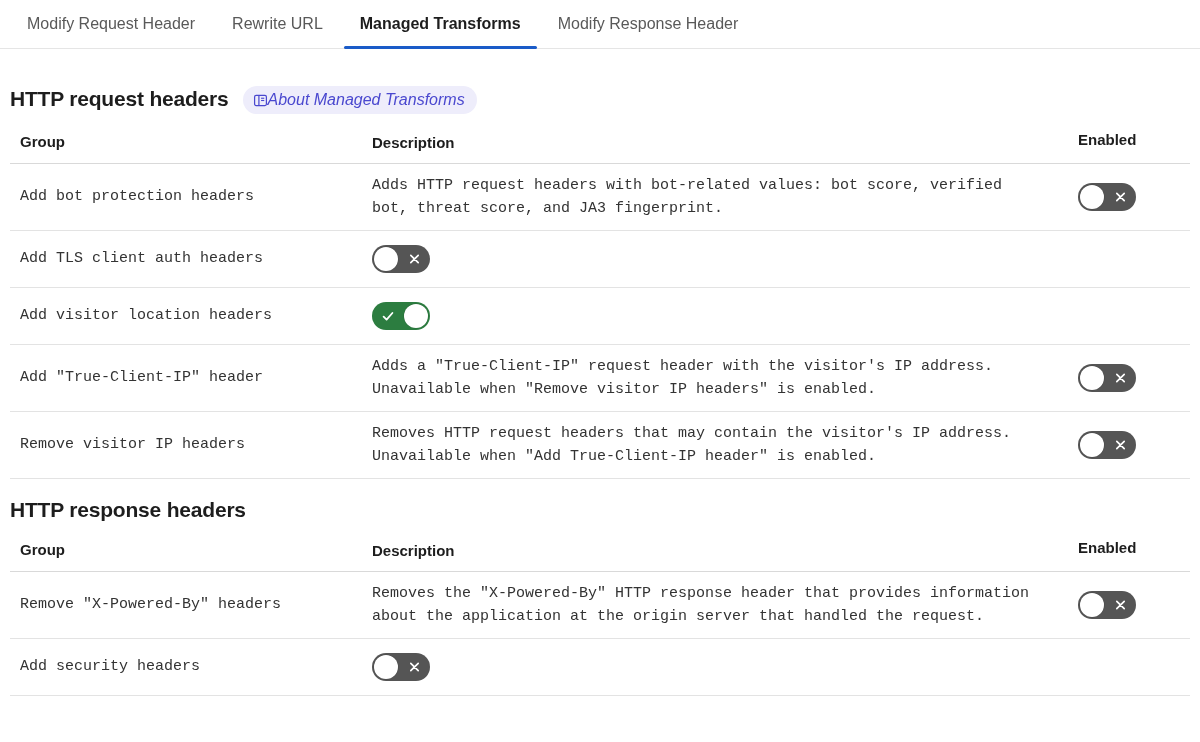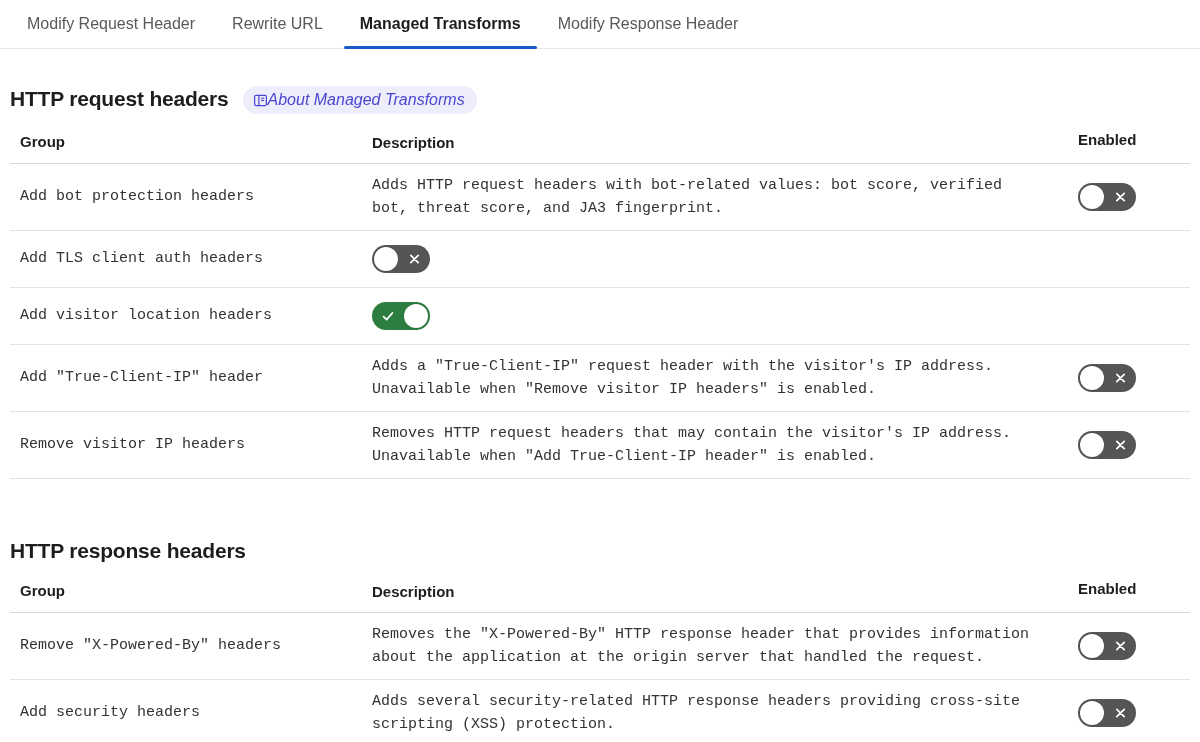--- a/index.html
+++ b/index.html
@@ -35,21 +35,21 @@
   }
   .tab.active{color:var(--text-dark);font-weight:bold}
   .tab.active::after{
     content:"";position:absolute;left:0;right:0;bottom:-1px;height:3px;
     background:var(--accent-blue);border-radius:2px;
   }
   
   main{padding:0 10px}
   .section-head{display:flex;align-items:flex-start;gap:14px}
   .section-head.first{margin-top:37px;margin-bottom:13px}
-  .section-head.second{margin-top:59px;margin-bottom:13px}
+  .section-head.second{margin-top:18px;margin-bottom:13px}
   h2{
     margin:0;font-size:21px;line-height:25px;color:var(--text-dark);
     letter-spacing:-0.2px;font-weight:bold;
   }
   .badge{
     display:inline-flex;align-items:center;
     background:var(--badge-bg);color:var(--badge-fg);
     font-size:16px;line-height:1;padding:6px 12px 6px 10px;
     border-radius:14px;cursor:pointer;text-decoration:none;white-space:nowrap;font-style:italic;
   }
@@ -220,21 +220,20 @@
         <span class="t-ico t-x">
           <svg width="13" height="13" viewBox="0 0 14 14" fill="none">
             <path d="M3 3l8 8M11 3l-8 8" stroke="#fff" stroke-width="1.8" stroke-linecap="round"></path>
           </svg>
         </span>
       </button>
     </div>
   </div>
           <div class="trow">
     <div class="c-group">Add security headers</div>
-    <div class="c-desc">Adds several security-related HTTP response headers providing cross-site scripting (XSS) protection.</div>
     <div class="c-enabled">
       <button class="toggle off" role="switch" aria-checked="false">
 
         <span class="knob"></span>
         <span class="t-ico t-x">
           <svg width="13" height="13" viewBox="0 0 14 14" fill="none">
             <path d="M3 3l8 8M11 3l-8 8" stroke="#fff" stroke-width="1.8" stroke-linecap="round"></path>
           </svg>
         </span>
       </button>

